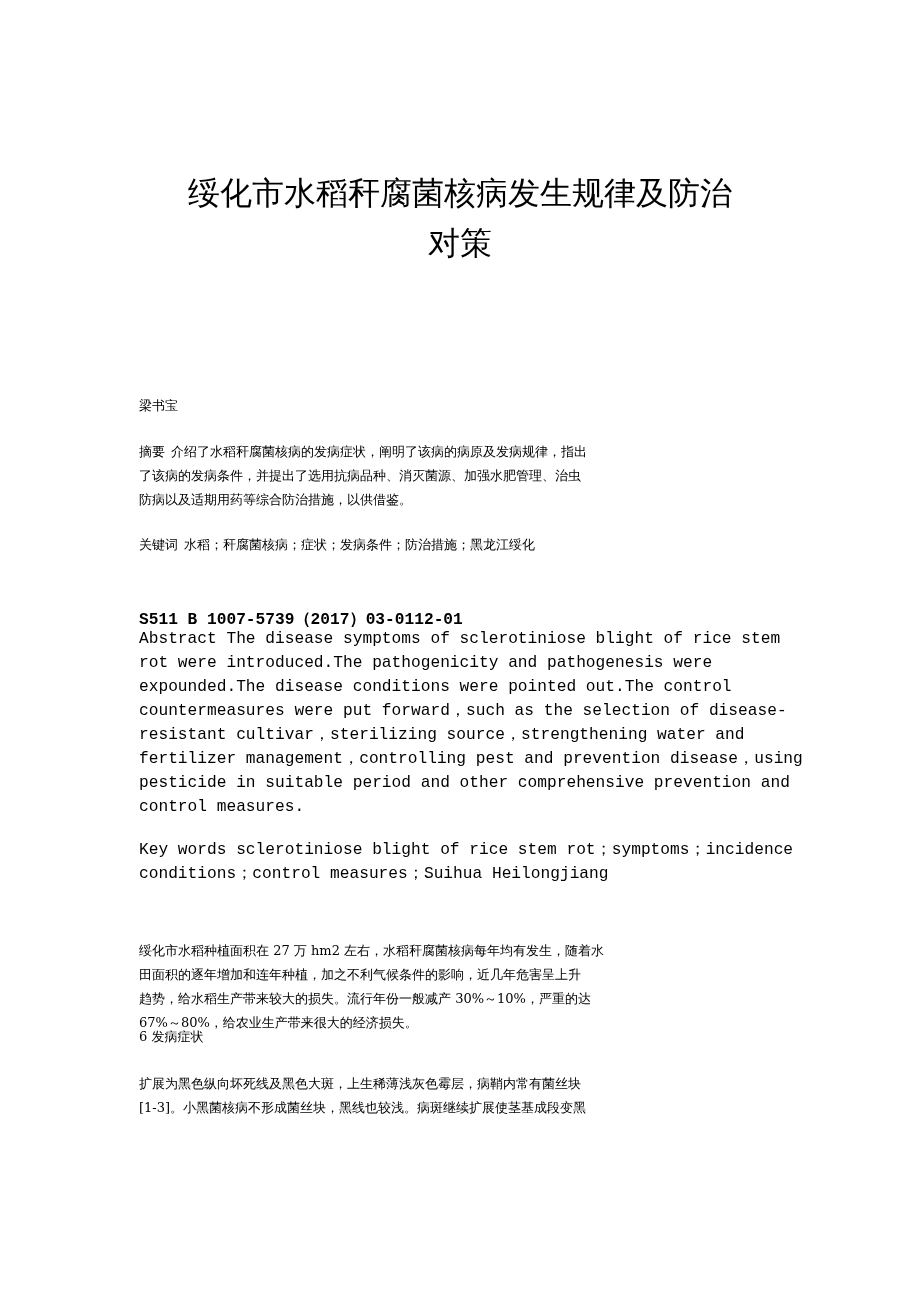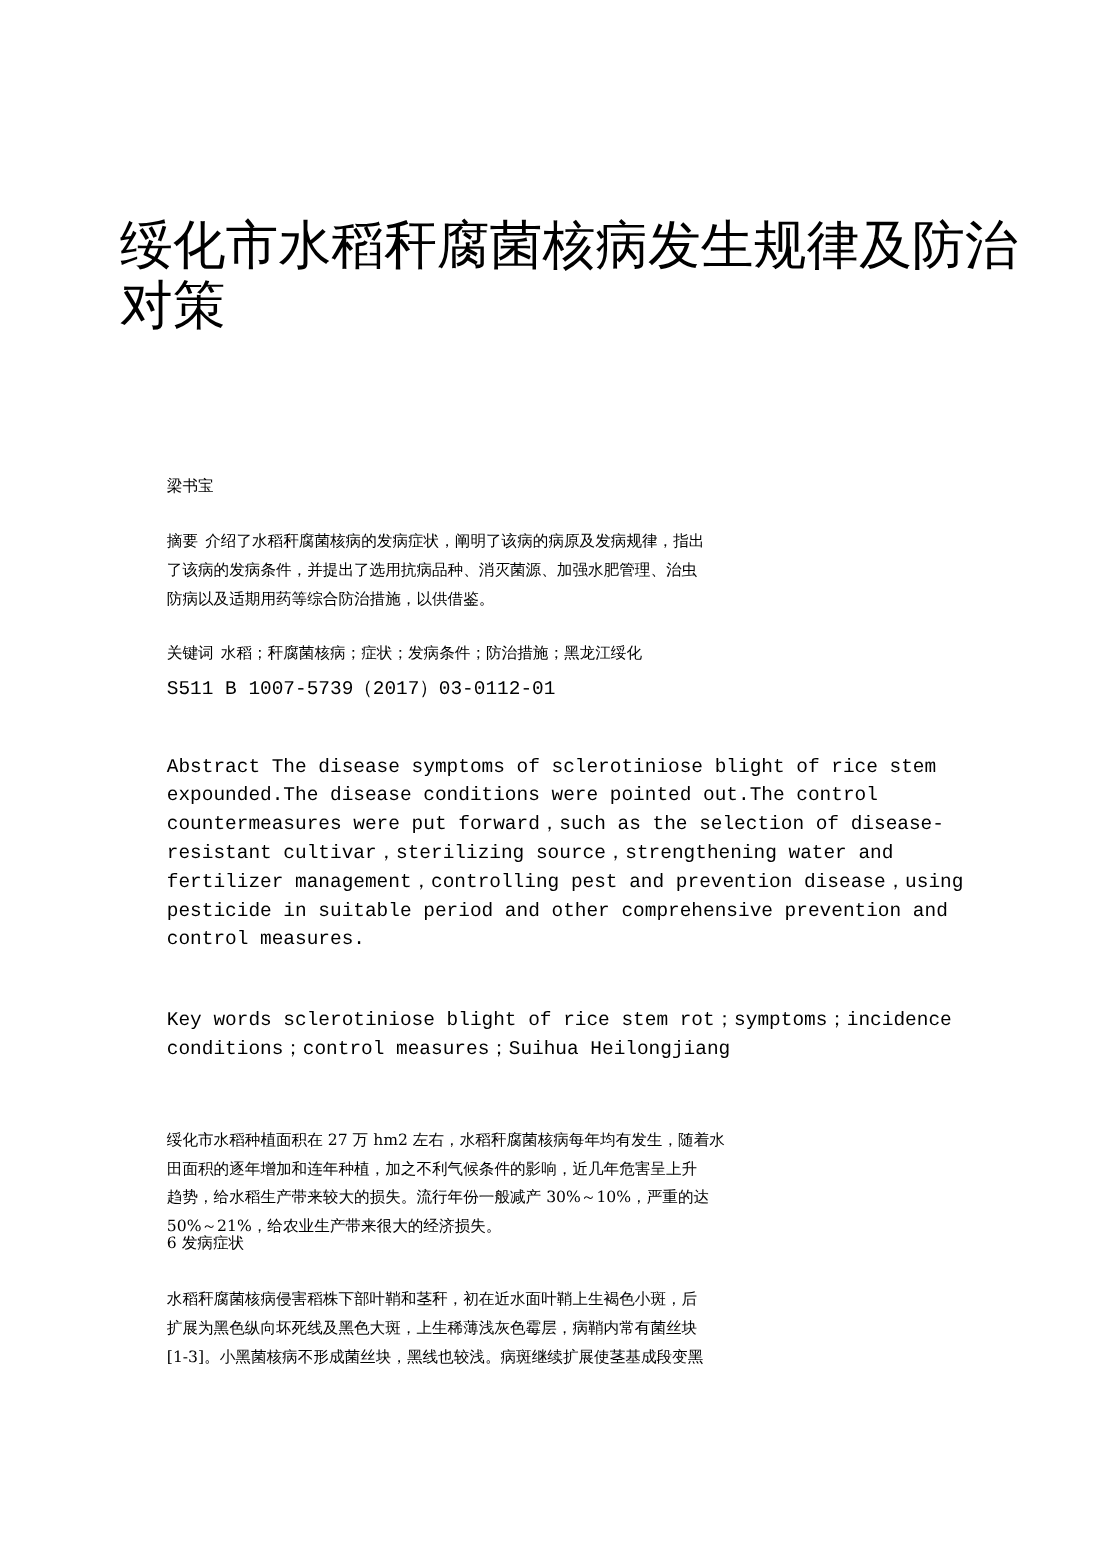--- a/index.html
+++ b/index.html
@@ -18,24 +18,24 @@
   .page {
     position: absolute;
     left: 0; top: 0;
     width: 920px;
     height: 1302px;
   }
   .title {
     position: absolute;
     left: 100px;
     width: 720px;
-    top: 180px;
-    text-align: left;
+    top: 168px;
+    text-align: center;
     font-family: "DejaVu Sans", "Liberation Sans", sans-serif;
-    font-size: 44px;
+    font-size: 32px;
     line-height: 50px;
     font-weight: normal;
     letter-spacing: 0px;
     margin: 0;
   }
   .block {
     position: absolute;
     left: 139px;
     width: 645px;
     font-size: 13px;
@@ -69,49 +69,49 @@
   <div class="block" style="top:440px;">
     <span class="line"><span class="label-inline">摘要</span><span>介绍了水稻秆腐菌核病的发病症状，阐明了该病的病原及发病规律，指出</span></span>
     <span class="line">了该病的发病条件，并提出了选用抗病品种、消灭菌源、加强水肥管理、治虫</span>
     <span class="line">防病以及适期用药等综合防治措施，以供借鉴。</span>
   </div>
 
   <div class="block" style="top:533px;">
     <span class="line"><span class="label-inline">关键词</span><span>水稻；秆腐菌核病；症状；发病条件；防治措施；黑龙江绥化</span></span>
   </div>
 
-  <div class="block mono" style="top:562px;">
+  <div class="block mono" style="top:608px;font-weight:bold;">
     <span class="line">S511 B 1007-5739（2017）03-0112-01</span>
   </div>
 
   <div class="block mono" style="top:627px;">
     <span class="line">Abstract The disease symptoms of sclerotiniose blight of rice stem</span>
+    <span class="line">rot were introduced.The pathogenicity and pathogenesis were</span>
     <span class="line">expounded.The disease conditions were pointed out.The control</span>
     <span class="line">countermeasures were put forward，such as the selection of disease-</span>
     <span class="line">resistant cultivar，sterilizing source，strengthening water and</span>
     <span class="line">fertilizer management，controlling pest and prevention disease，using</span>
     <span class="line">pesticide in suitable period and other comprehensive prevention and</span>
     <span class="line">control measures.</span>
   </div>
 
   <div class="block mono" style="top:838px;">
     <span class="line">Key words sclerotiniose blight of rice stem rot；symptoms；incidence</span>
     <span class="line">conditions；control measures；Suihua Heilongjiang</span>
   </div>
 
   <div class="block" style="top:899px;margin-top:40px;">
     <span class="line">绥化市水稻种植面积在 27 万 hm2 左右，水稻秆腐菌核病每年均有发生，随着水</span>
     <span class="line">田面积的逐年增加和连年种植，加之不利气候条件的影响，近几年危害呈上升</span>
     <span class="line">趋势，给水稻生产带来较大的损失。流行年份一般减产 30%～10%，严重的达</span>
-    <span class="line">50%～21%，给农业生产带来很大的经济损失。</span>
+    <span class="line">67%～80%，给农业生产带来很大的经济损失。</span>
   </div>
 
   <div class="block" style="top:1025px;">
     <span class="line">6 发病症状</span>
   </div>
 
   <div class="block" style="top:1072px;">
-    <span class="line">水稻秆腐菌核病侵害稻株下部叶鞘和茎秆，初在近水面叶鞘上生褐色小斑，后</span>
     <span class="line">扩展为黑色纵向坏死线及黑色大斑，上生稀薄浅灰色霉层，病鞘内常有菌丝块</span>
     <span class="line">[1-3]。小黑菌核病不形成菌丝块，黑线也较浅。病斑继续扩展使茎基成段变黑</span>
   </div>
 
 </div>
 
 </body></html>

